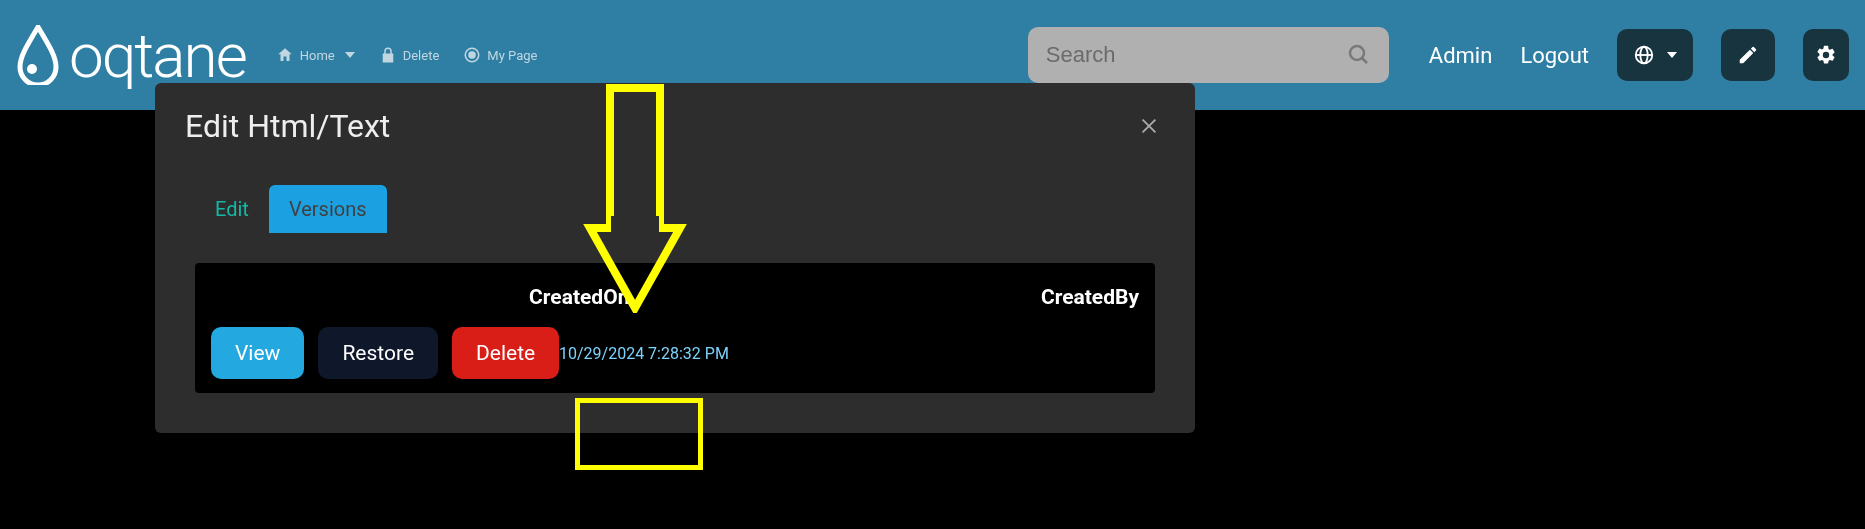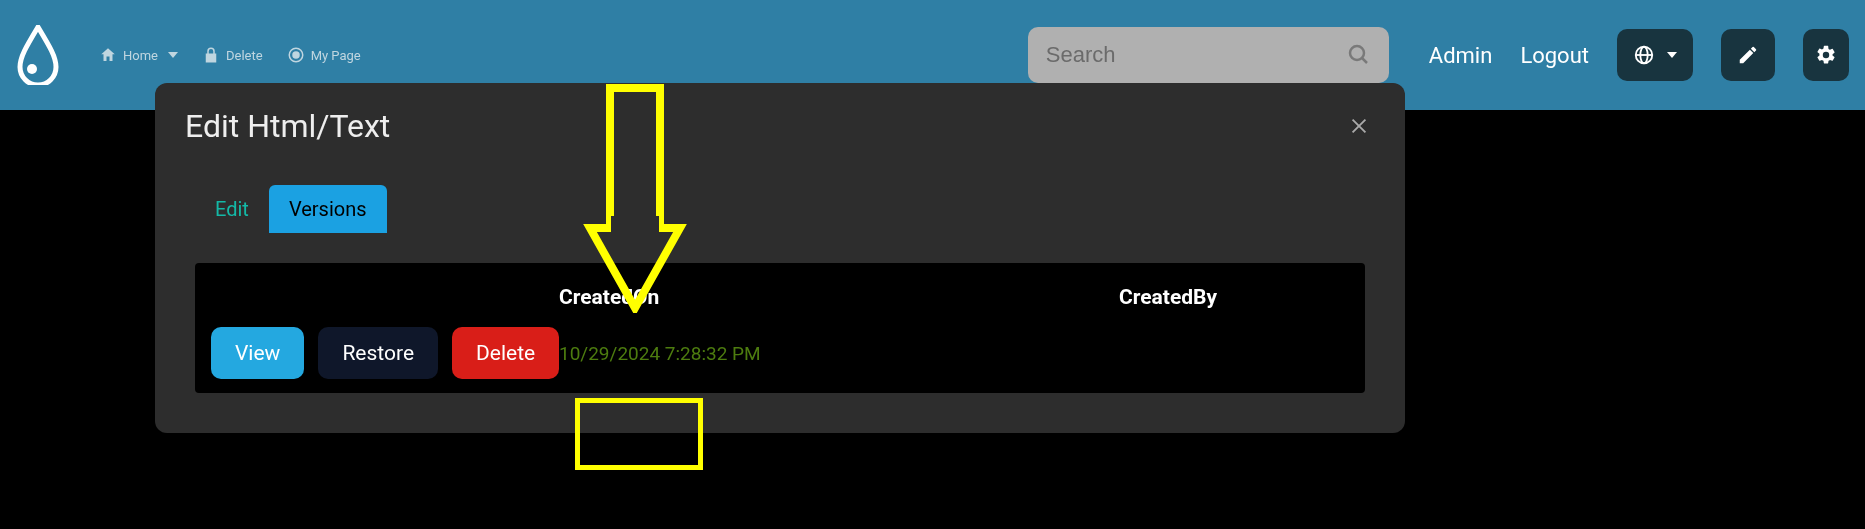--- a/index.html
+++ b/index.html
@@ -112,23 +112,23 @@
       padding: 0 16px;
       gap: 8px;
     }
     .nav-btn svg { width: 22px; height: 22px; }
     .nav-btn.gear { padding: 0 12px; }
     
     .modal {
       position: absolute;
       top: 83px;
       left: 155px;
-      width: 1250px;
+      width: 1040px;
       background: #2d2d2d;
-      border-radius: 12px;
+      border-radius: 6px;
       padding: 24px 30px 40px 30px;
       color: #fff;
     }
     .modal-header {
       display: flex;
       align-items: center;
       justify-content: space-between;
       margin-bottom: 40px;
     }
     .modal-title {
@@ -154,21 +154,21 @@
     }
     .tab {
       padding: 12px 20px;
       font-size: 20px;
       color: #14b8a6;
       cursor: pointer;
       border-radius: 6px 6px 0 0;
     }
     .tab.active {
       background: #1ba1e2;
-      color: #000000;
+      color: #404040;
     }
     .table-wrap {
       background: #000;
       border-radius: 4px;
       padding: 14px 16px;
       margin-left: 10px;
       margin-right: 10px;
     }
     .table-head {
       display: flex;
@@ -191,21 +191,21 @@
       border-radius: 10px;
       padding: 14px 24px;
       font-size: 21px;
       color: #fff;
       cursor: pointer;
       font-family: inherit;
     }
     .btn-view { background: #24a8e0; }
     .btn-restore { background: #0f172a; }
     .btn-delete { background: #d91e18; }
-    .created-on-cell { width: 560px; font-size: 19px; color: #4d7c0f; }
+    .created-on-cell { width: 560px; font-size: 16px; color: #7dd3fc; }
     .created-by-cell { flex: 1; font-size: 21px; color: #eee; }
     .highlight-box {
       position: absolute;
       border: 5px solid #ffff00;
       pointer-events: none;
     }
     .arrow-annotation {
       position: absolute;
       top: 83px;
       left: 575px;
@@ -216,20 +216,21 @@
 <body>
 
 <div class="navbar">
   <div class="logo">
     <span class="logo-drop">
       <svg viewBox="0 0 45 60">
           <path d="M22 2 C10 22 4 32 4 42 a18 18 0 0 0 36 0 C40 32 34 22 22 2 Z" fill="none" stroke="#fff" stroke-width="5"></path>
           <circle cx="16" cy="44" r="5" fill="#fff"></circle>
         </svg>
     </span>
+    <span>oqtane</span>
   </div>
   <div class="nav-links">
     <div class="nav-link">
       <span class="nav-icon">
         <svg viewBox="0 0 24 24" fill="#c0d6e0">
             <path d="M12 3l9 8h-3v9h-4v-6H10v6H6v-9H3z"></path>
           </svg>
       </span>
       <span>Home</span>
       <span class="caret-down"></span>

